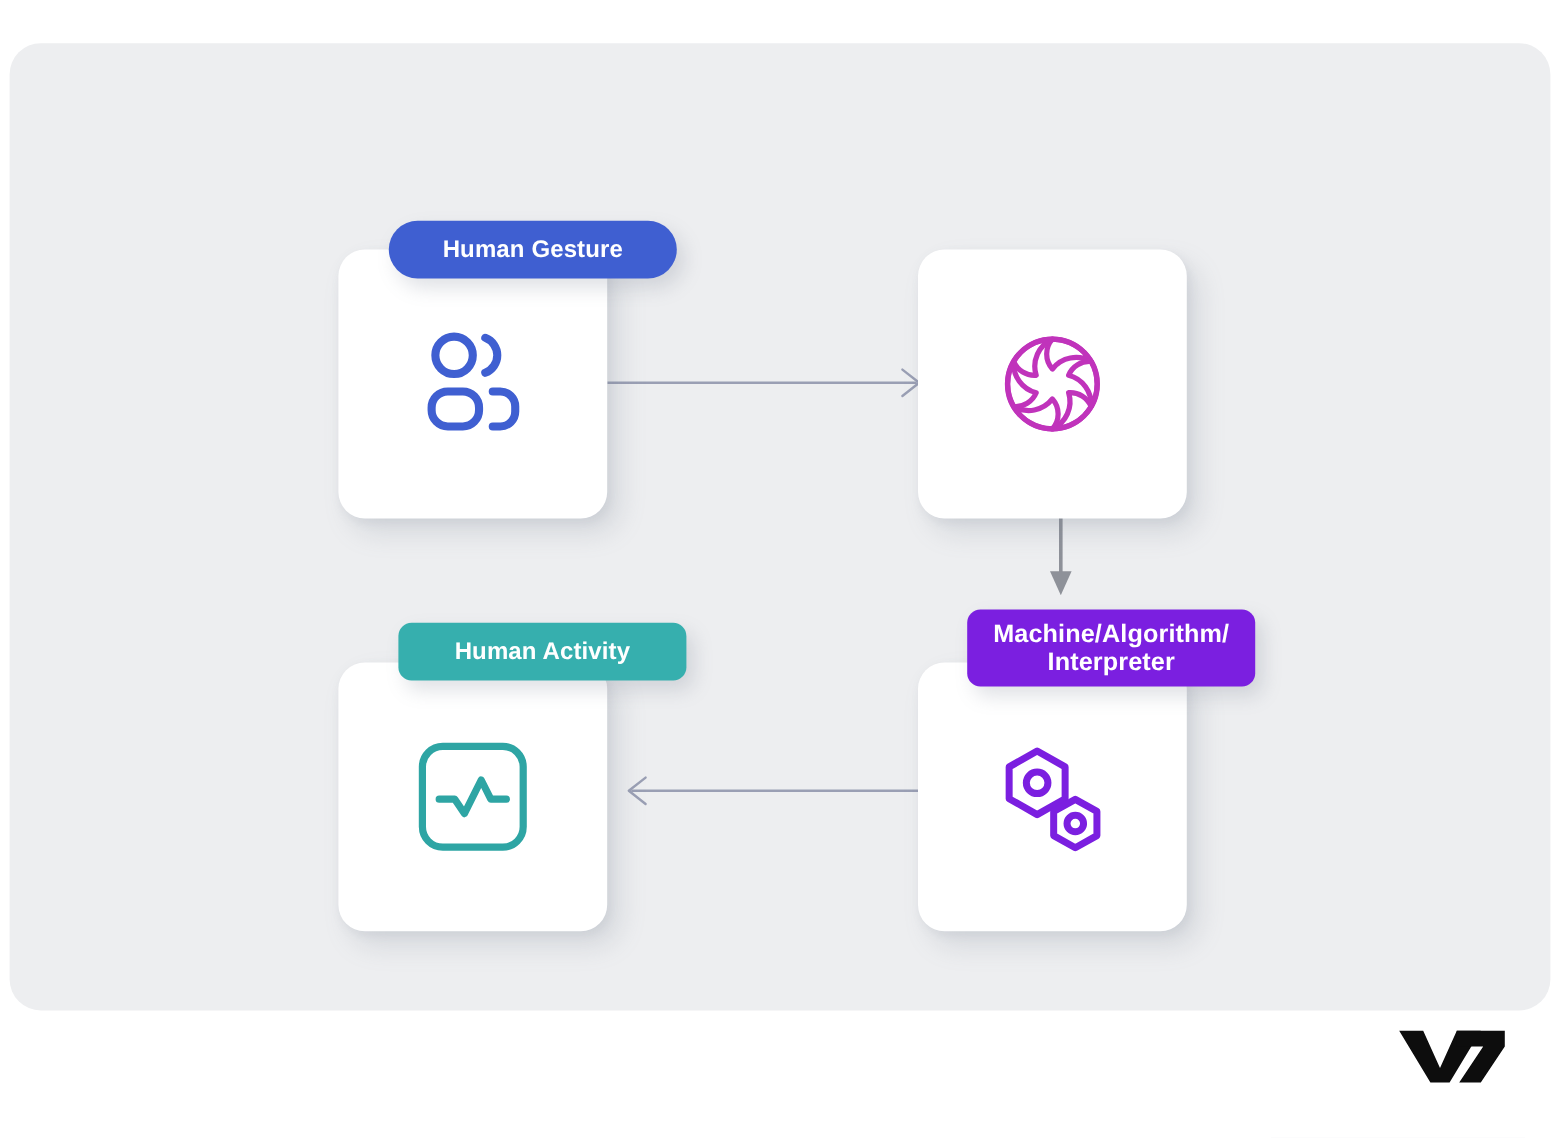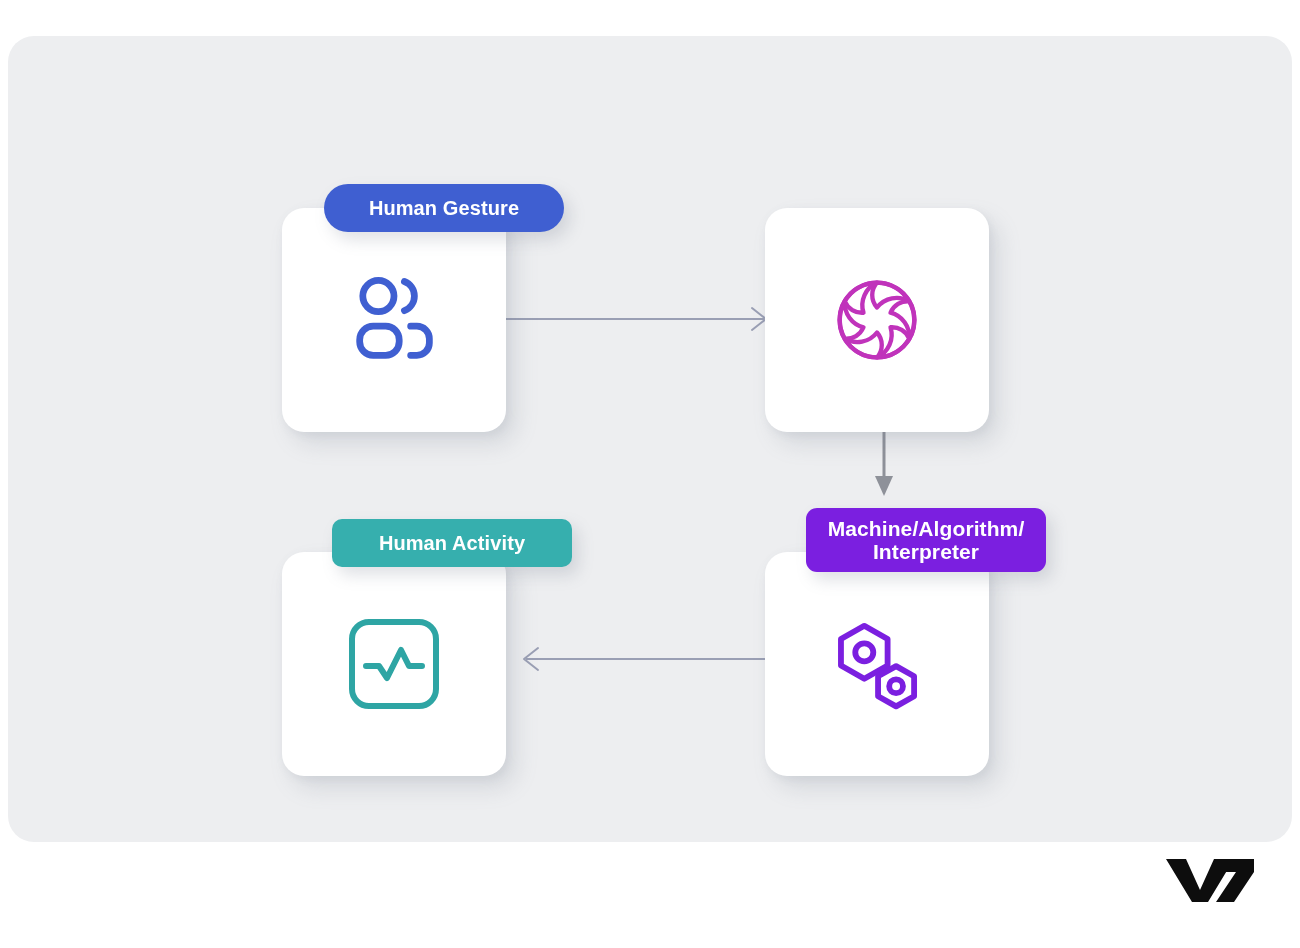--- a/index.html
+++ b/index.html
@@ -99,21 +99,20 @@
     font-size: 21px;
     line-height: 23px;
   }
 
   #node-human-activity { left: 274px; top: 476px; }
   #node-human-activity .node-card { top: 40px; }
   #node-human-activity .node-icon { top: 40px; }
   #node-human-activity .node-label {
     left: 50px; top: 7px; width: 240px; height: 48px;
     background: #36afae;
-    border-radius: 10px;
   }
 
   
   .connector {
     position: absolute;
     pointer-events: none;
   }
   #connector-gesture-to-sensor { left: 498px; top: 262px; width: 270px; height: 42px; }
   #connector-sensor-to-machine { left: 850px; top: 382px; width: 52px; height: 80px; }
   #connector-machine-to-activity { left: 506px; top: 602px; width: 270px; height: 42px; }

